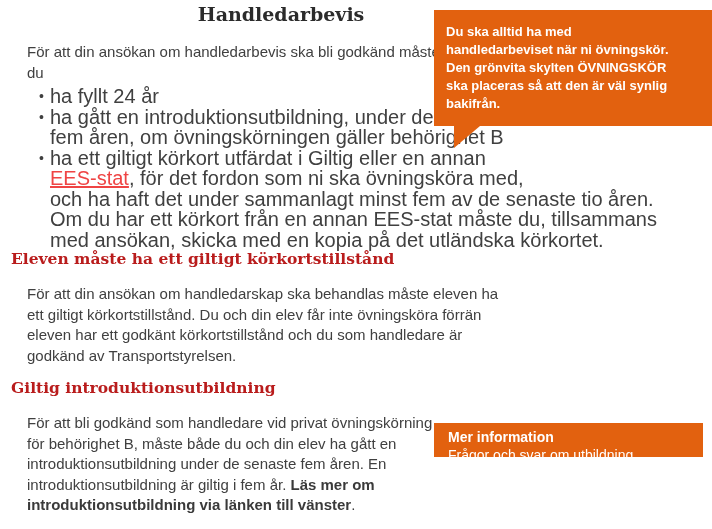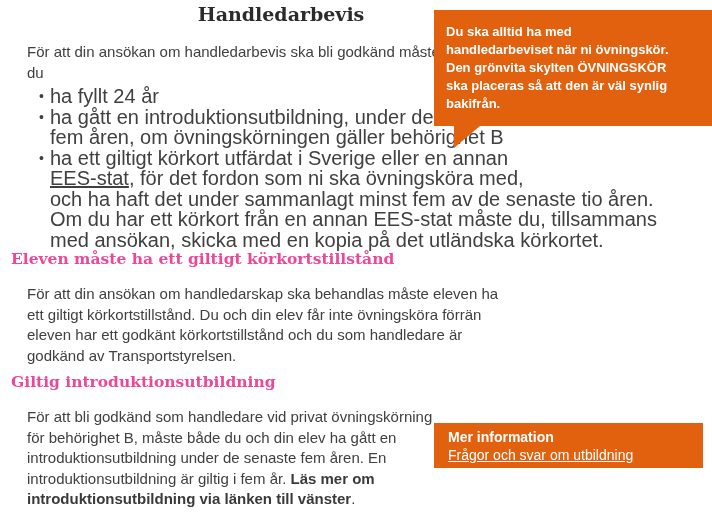--- a/index.html
+++ b/index.html
@@ -27,24 +27,24 @@
     color: #2b2b2b;
     white-space: pre;
     text-align: center;
   }
   h2 {
     margin: 0;
     font-family: "DejaVu Serif", serif;
     font-size: 15.5px;
     line-height: 18px;
     font-weight: 700;
-    color: #ec4899;
+    color: #b91c1c;
     white-space: pre;
   }
-  h2.spaced { margin-top: 7px; margin-bottom: 1px; }
+  h2.spaced { margin-top: 13px; margin-bottom: 1px; }
   .content p {
     margin: 16px;
     font-size: 15px;
     line-height: 20.5px;
     white-space: pre;
   }
   p.intro { margin-bottom: 3px; }
   p.gap-after { margin-bottom: 4px; }
   ul.req-list {
     margin: 0; padding: 0 0 0 39px;
@@ -57,21 +57,21 @@
     white-space: pre;
   }
   ul.req-list li::before {
     content: "\2022";
     position: absolute;
     left: -11px; top: 0;
     font-size: 14px;
     color: #404040;
   }
   a.body-link {
-    color: #404040;
+    color: #ef4444;
     text-decoration: underline;
     cursor: pointer;
   }
   strong { font-weight: 700; color: #3a3a3a; }
 
   
   .callout {
     position: absolute;
     left: 434px; top: 10px;
     width: 304px;
@@ -95,21 +95,21 @@
     margin-left: 20px;
     border-top: 22px solid #e2610f;
     border-right: 26px solid transparent;
   }
 
   
   .more-info {
     position: absolute;
     left: 434px; top: 423px;
     width: 269px;
-    height: 45px;
+    height: 34px;
     box-sizing: border-box;
     background: #e2610f;
     padding: 5px 14px;
   }
   .more-info h3 {
     margin: 0;
     color: #ffffff;
     font-size: 14px;
     font-weight: 700;
     line-height: 18px;
@@ -130,21 +130,21 @@
 <main class="content">
   <h1>Handledarbevis</h1>
 
   <p class="intro">För att din ansökan om handledarbevis ska bli godkänd måste
 du</p>
 
   <ul class="req-list">
     <li>ha fyllt 24 år</li>
     <li>ha gått en introduktionsutbildning, under de senaste
 fem åren, om övningskörningen gäller behörighet B</li>
-    <li><span>ha ett giltigt körkort utfärdat i Sverige eller en annan
+    <li><span>ha ett giltigt körkort utfärdat i Giltig eller en annan
 </span><a class="body-link" href="#">EES-stat</a><span>, för det fordon som ni ska övningsköra med,
 och ha haft det under sammanlagt minst fem av de senaste tio åren.
 Om du har ett körkort från en annan EES-stat måste du, tillsammans
 med ansökan, skicka med en kopia på det utländska körkortet.</span></li>
   </ul>
 
   <h2>Eleven måste ha ett giltigt körkortstillstånd</h2>
   <p class="gap-after">För att din ansökan om handledarskap ska behandlas måste eleven ha
 ett giltigt körkortstillstånd. Du och din elev får inte övningsköra förrän
 eleven har ett godkänt körkortstillstånd och du som handledare är

